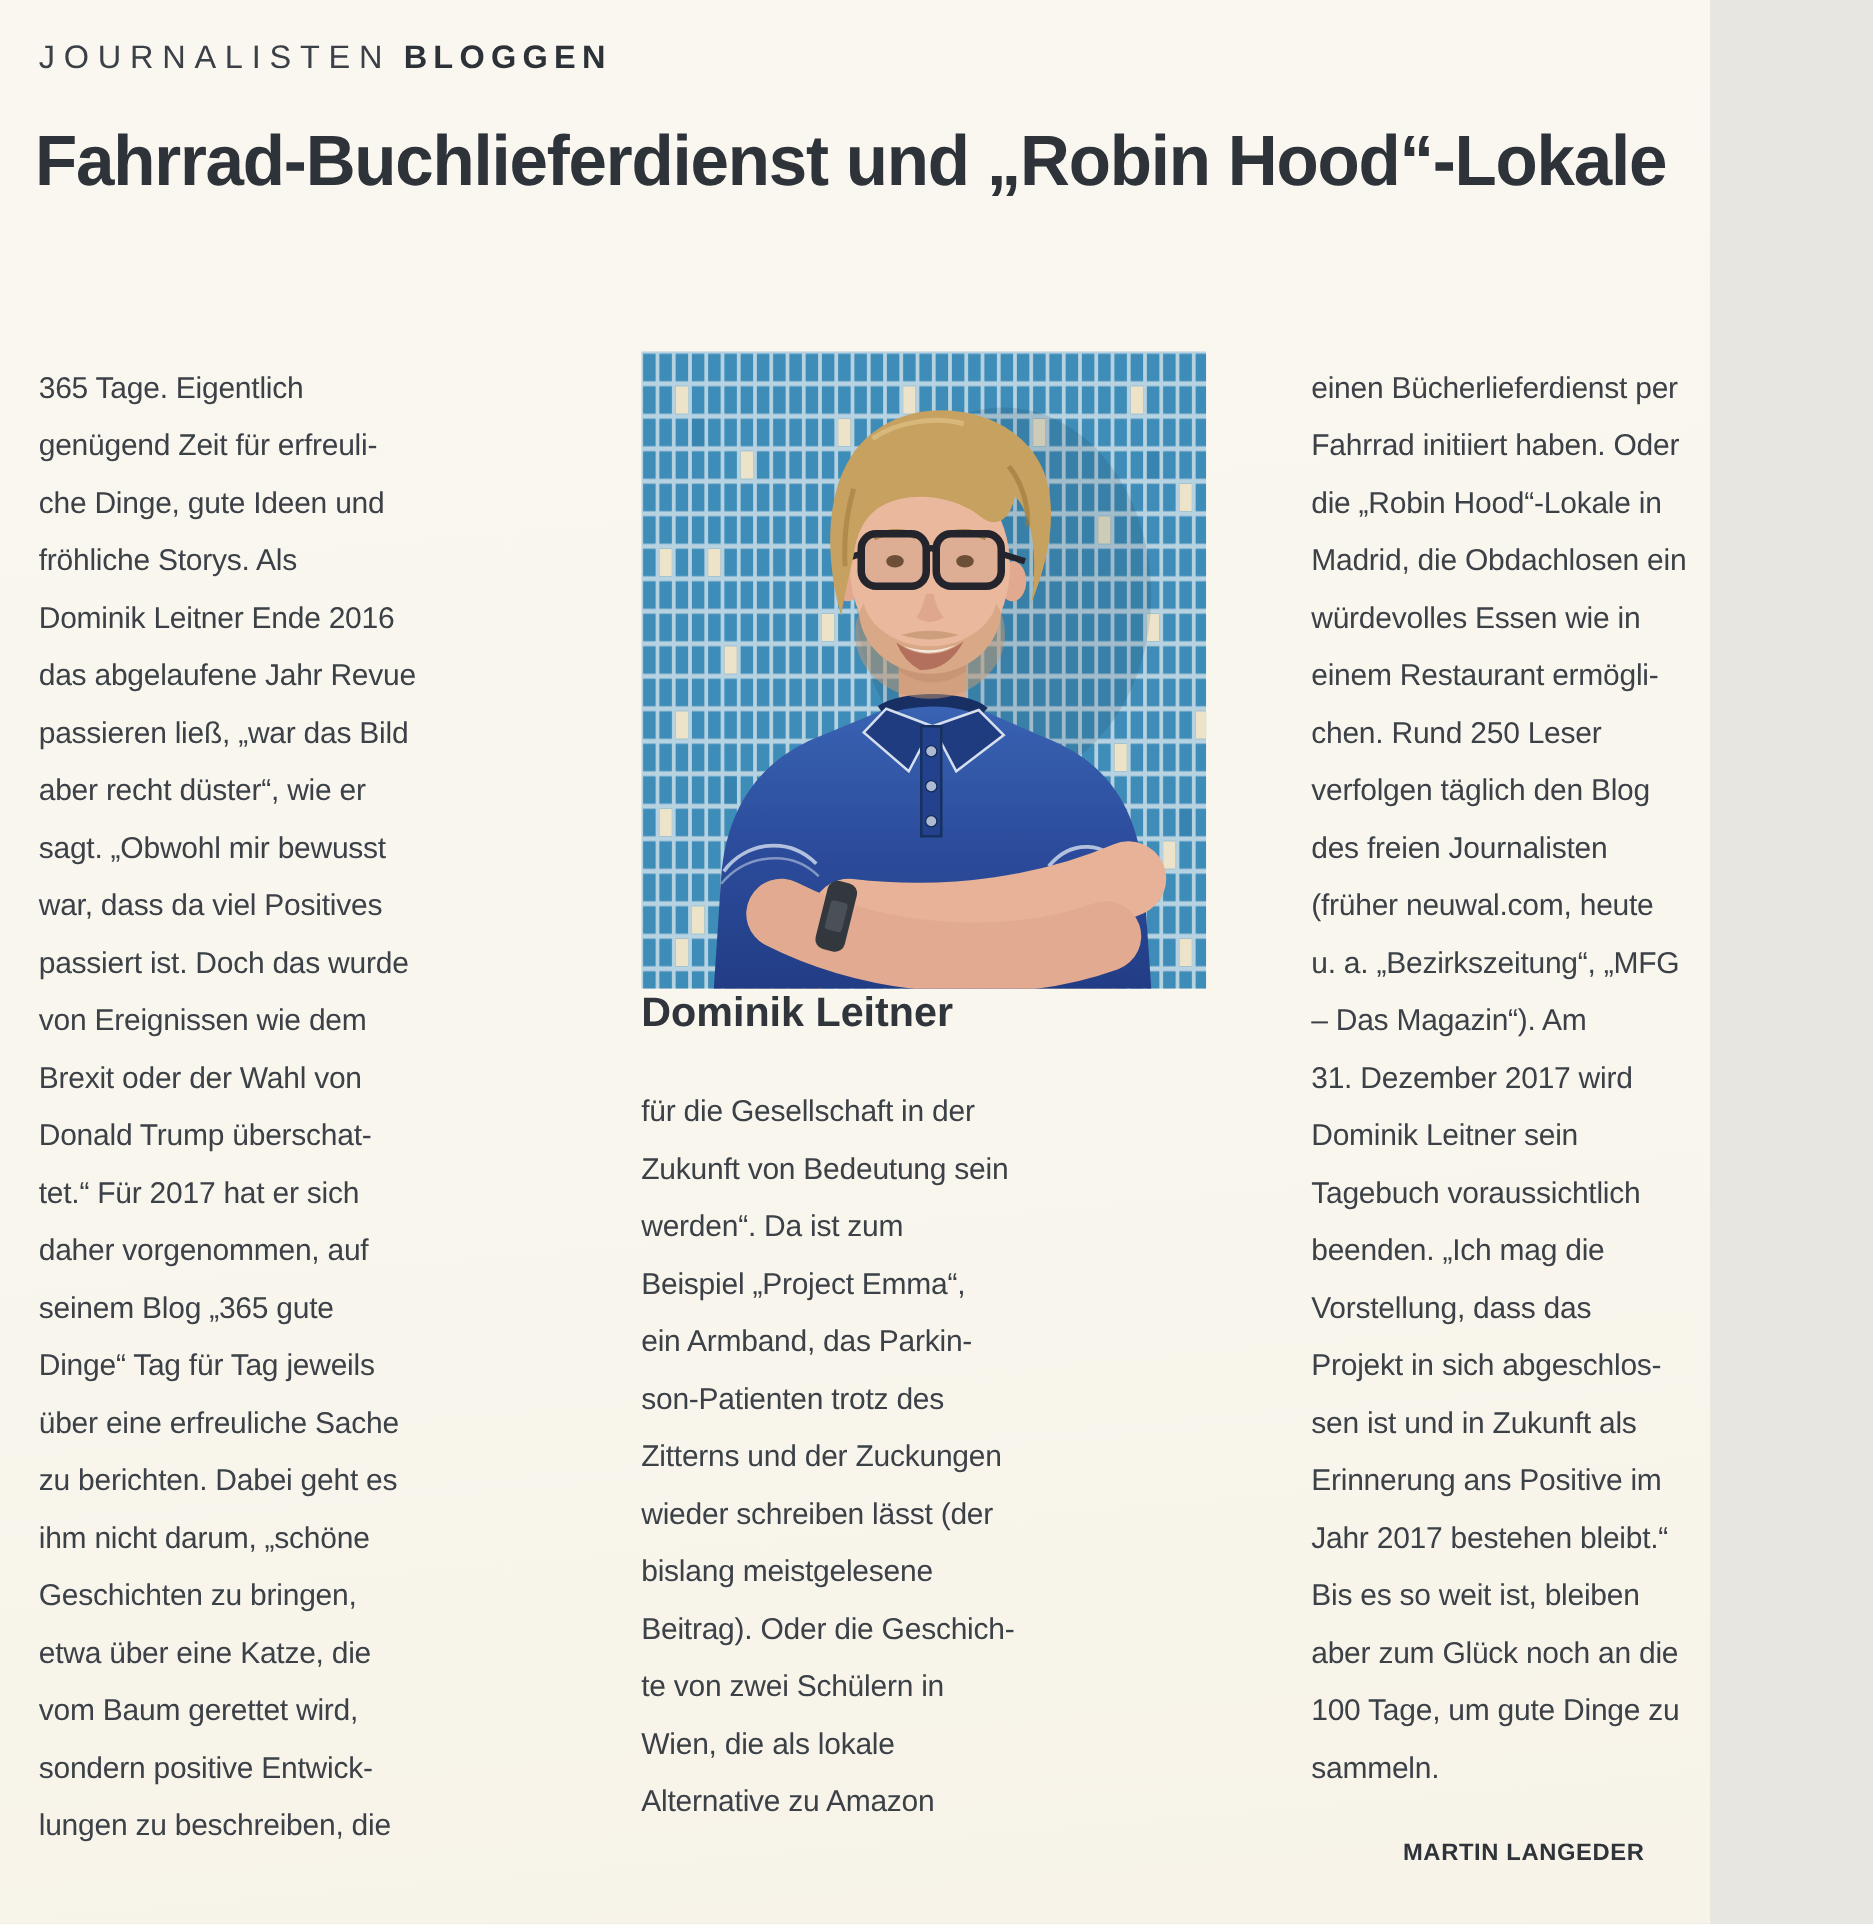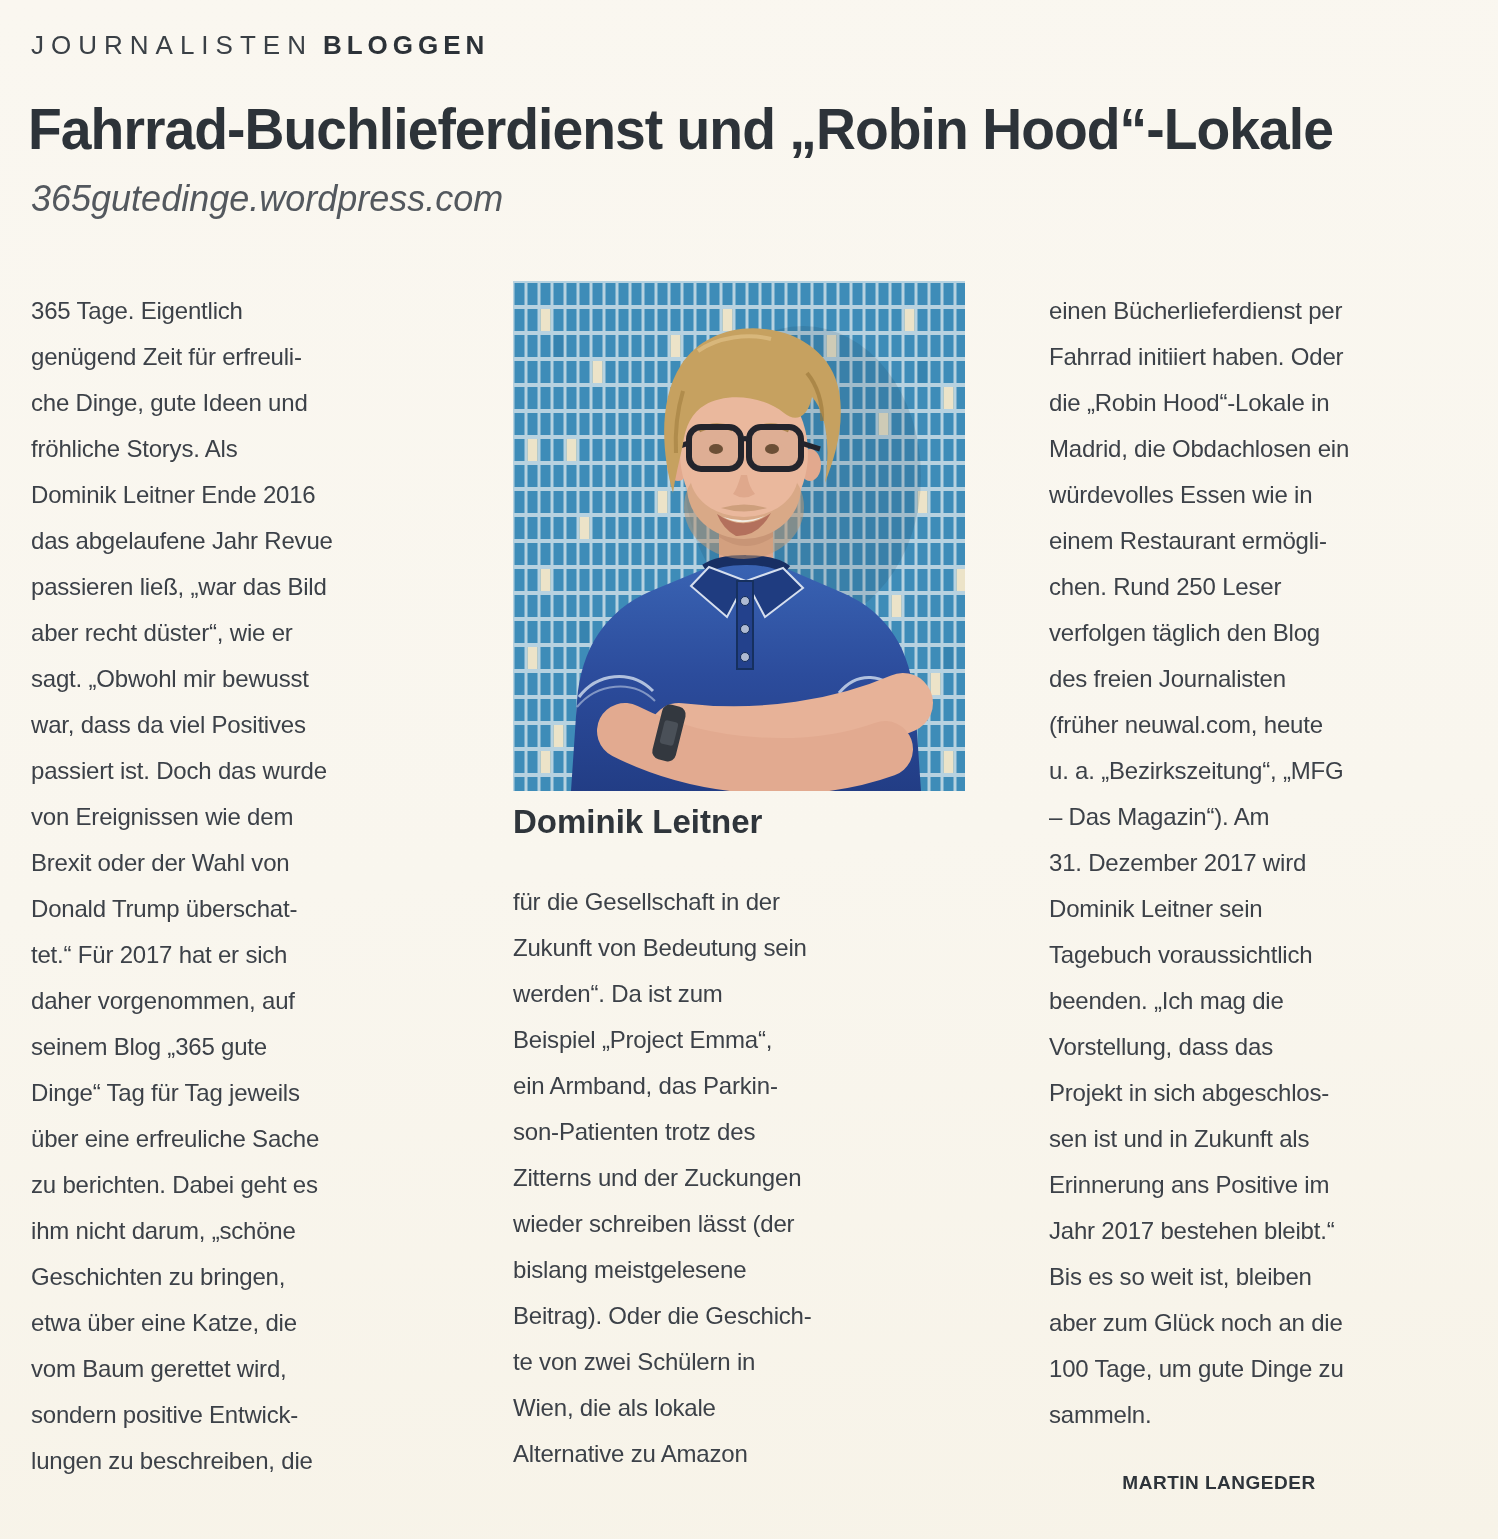--- a/index.html
+++ b/index.html
@@ -1,46 +1,45 @@
 <!DOCTYPE html>
 <html lang="de"><head>
 <meta charset="utf-8">
 <style>
   html,body{margin:0;padding:0;background:#e8e6e0;}
   .page{
-    position:relative;width:1498px;height:1539px;
+    position:relative;width:1368px;height:1539px;
     background:linear-gradient(175deg,#faf7f0 0%,#f9f6ee 55%,#f7f3e8 100%);
     font-family:"Liberation Sans","DejaVu Sans",sans-serif;
     color:#3c4148;overflow:hidden;
   }
   .kicker{position:absolute;left:31px;top:30px;font-size:26px;letter-spacing:7px;color:#3a4046;white-space:pre;}
   .kicker .kb{font-weight:700;letter-spacing:5px;margin-left:10px;color:#2c3238;}
   .headline{position:absolute;left:28px;top:96px;margin:0;font-size:57px;font-weight:700;
     color:#2d3339;letter-spacing:-1px;white-space:pre;transform:scaleX(.97);transform-origin:left top;}
   .subtitle{position:absolute;left:31px;top:178px;font-size:36px;font-style:italic;color:#53585e;}
   .col{position:absolute;font-size:24px;line-height:46px;white-space:pre;color:#3c4148;letter-spacing:-0.2px;}
   .col1{left:31px;top:288px;width:452px;}
   .colmid-wrap{position:absolute;left:513px;top:281px;width:452px;}
   .photo{display:block;width:452px;height:510px;}
-  .caption{margin-top:12px;font-size:33px;font-weight:700;color:#2f353b;}
+  .caption{font-size:33px;font-weight:700;color:#2f353b;}
   .colmid{position:static;margin-top:38px;}
   .col3{left:1049px;top:288px;width:452px;}
   .byline{position:absolute;left:995px;top:1472px;width:448px;text-align:center;
     font-size:19px;font-weight:700;color:#2e343a;letter-spacing:.5px;}
 </style>
 </head>
 <body>
 
 <div class="page">
 
   <div class="kicker"><span>JOURNALISTEN</span><span class="kb">BLOGGEN</span></div>
 
   <h1 class="headline">Fahrrad-Buchlieferdienst und „Robin Hood“-Lokale</h1>
 
-  <div class="subtitle">365gutedinge.wordpress.com</div>
 
   <div class="col col1">365 Tage. Eigentlich
 genügend Zeit für erfreuli-
 che Dinge, gute Ideen und
 fröhliche Storys. Als
 Dominik Leitner Ende 2016
 das abgelaufene Jahr Revue
 passieren ließ, „war das Bild
 aber recht düster“, wie er
 sagt. „Obwohl mir bewusst

